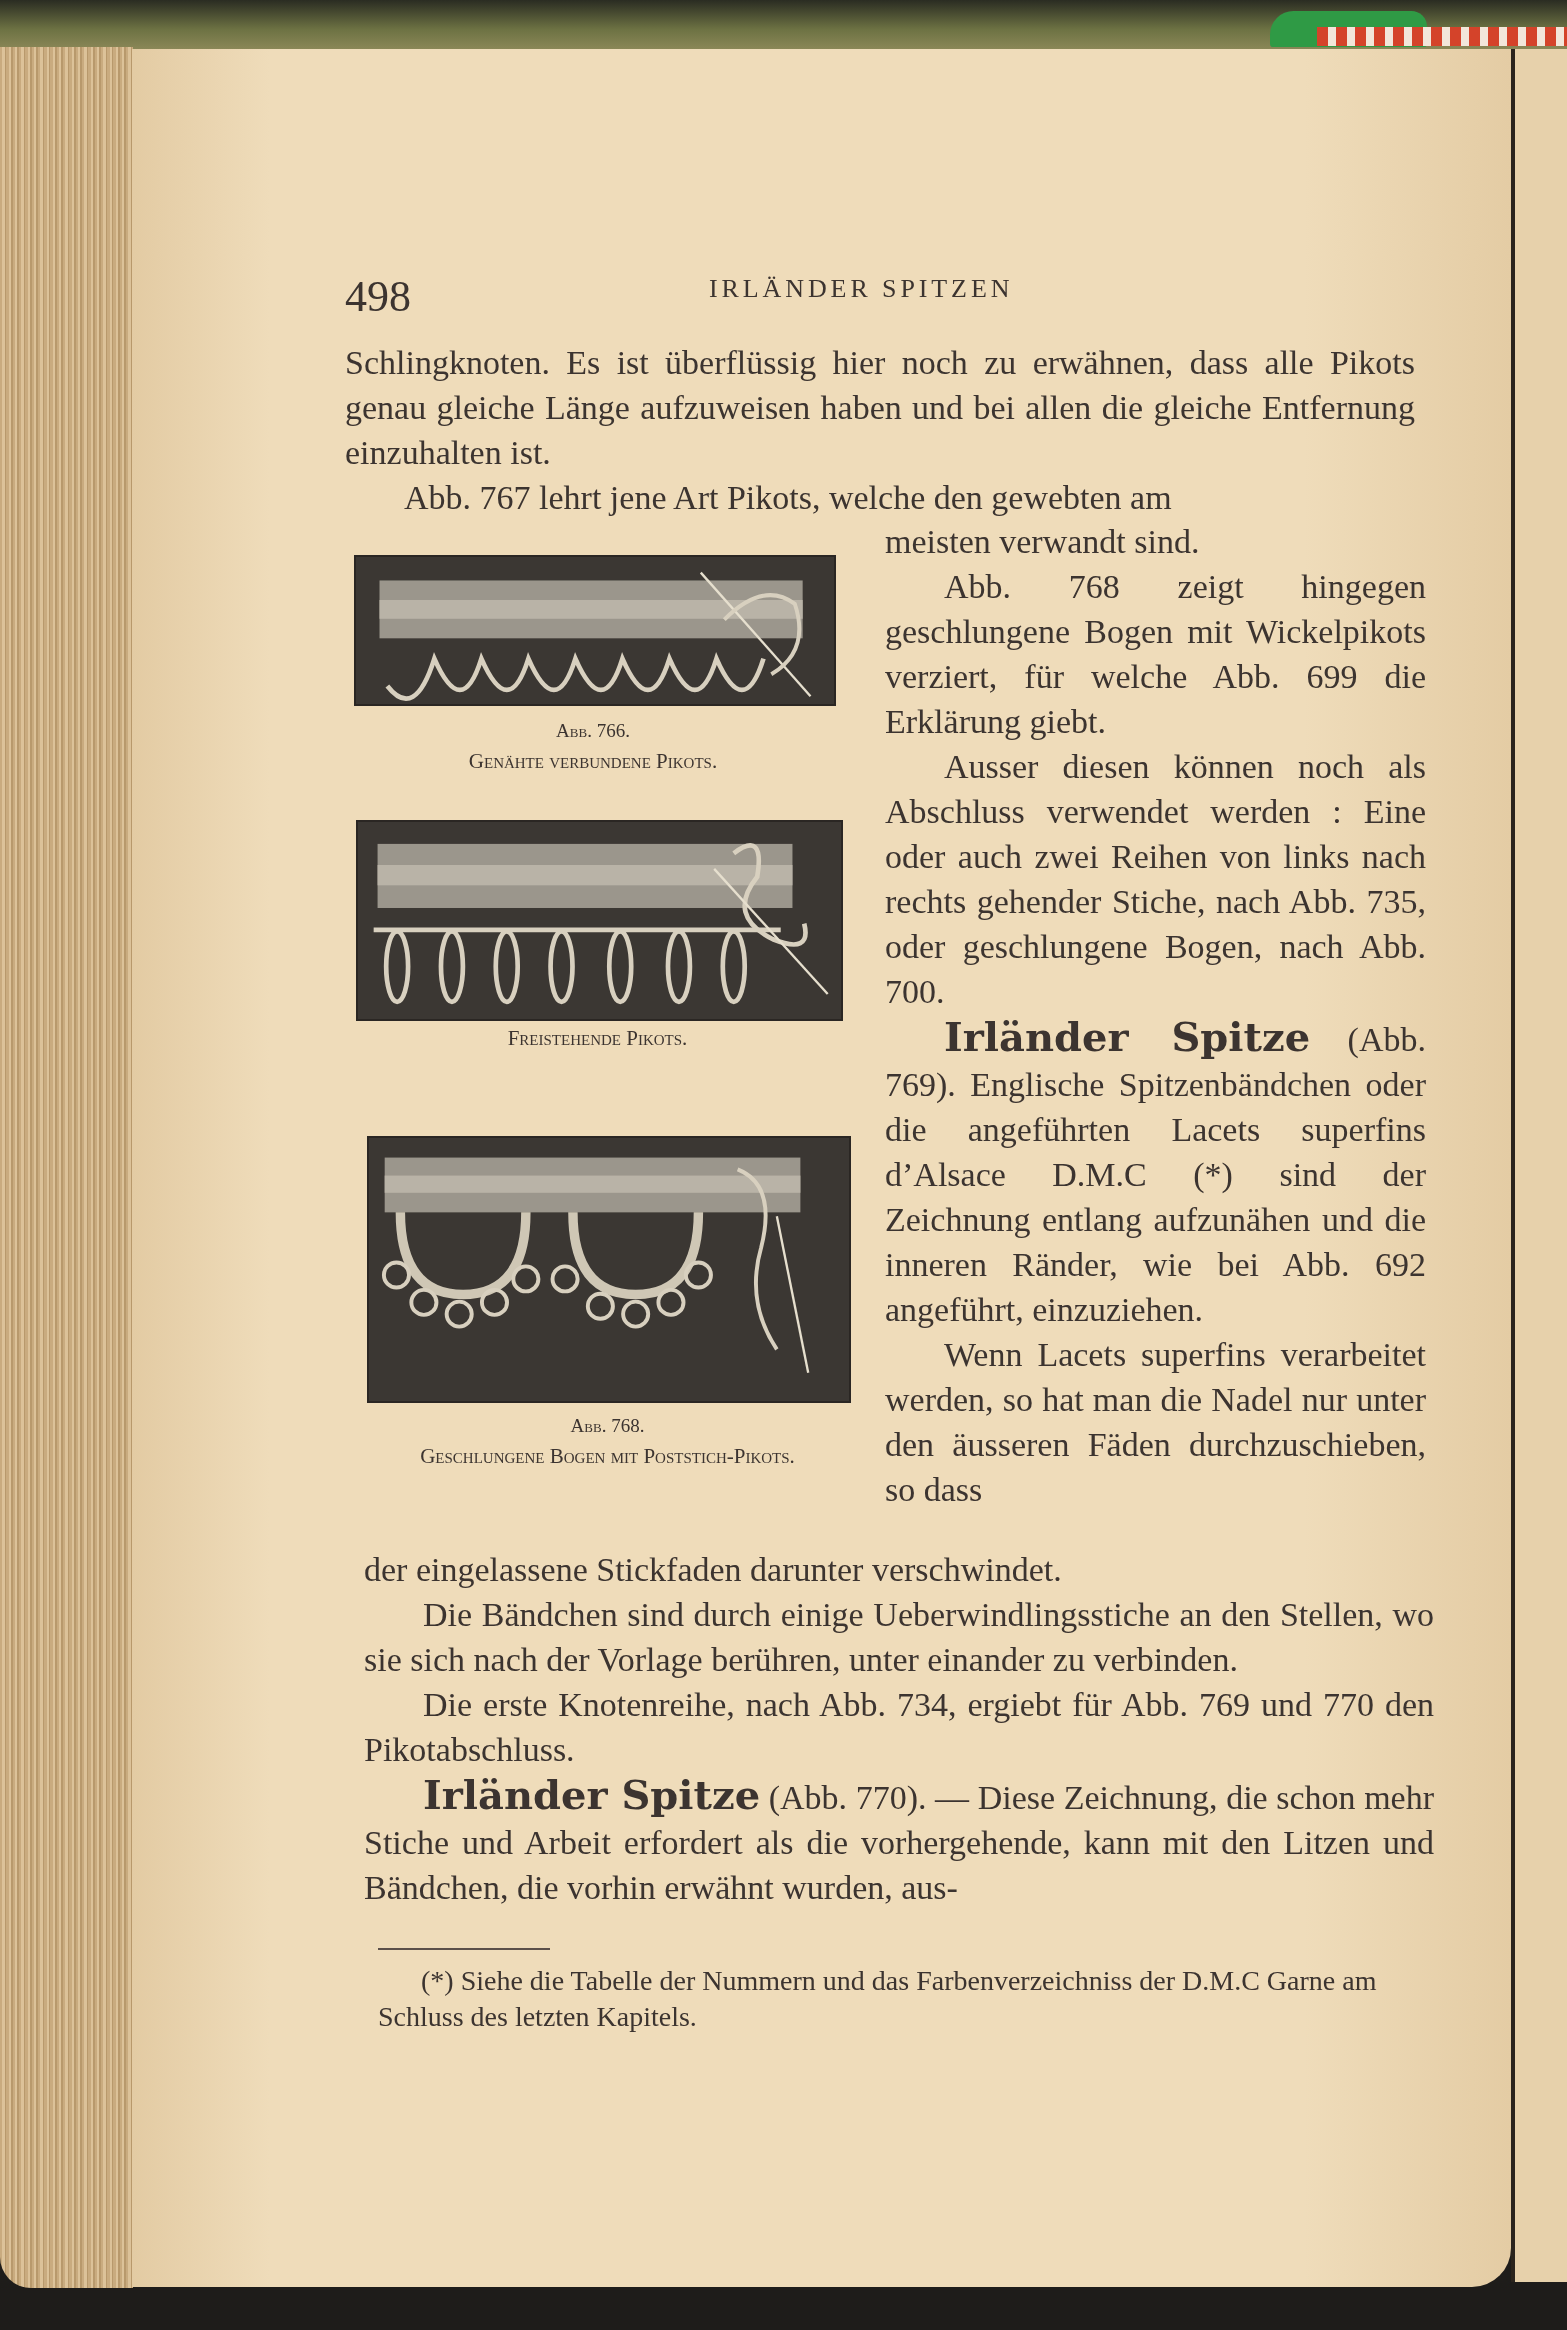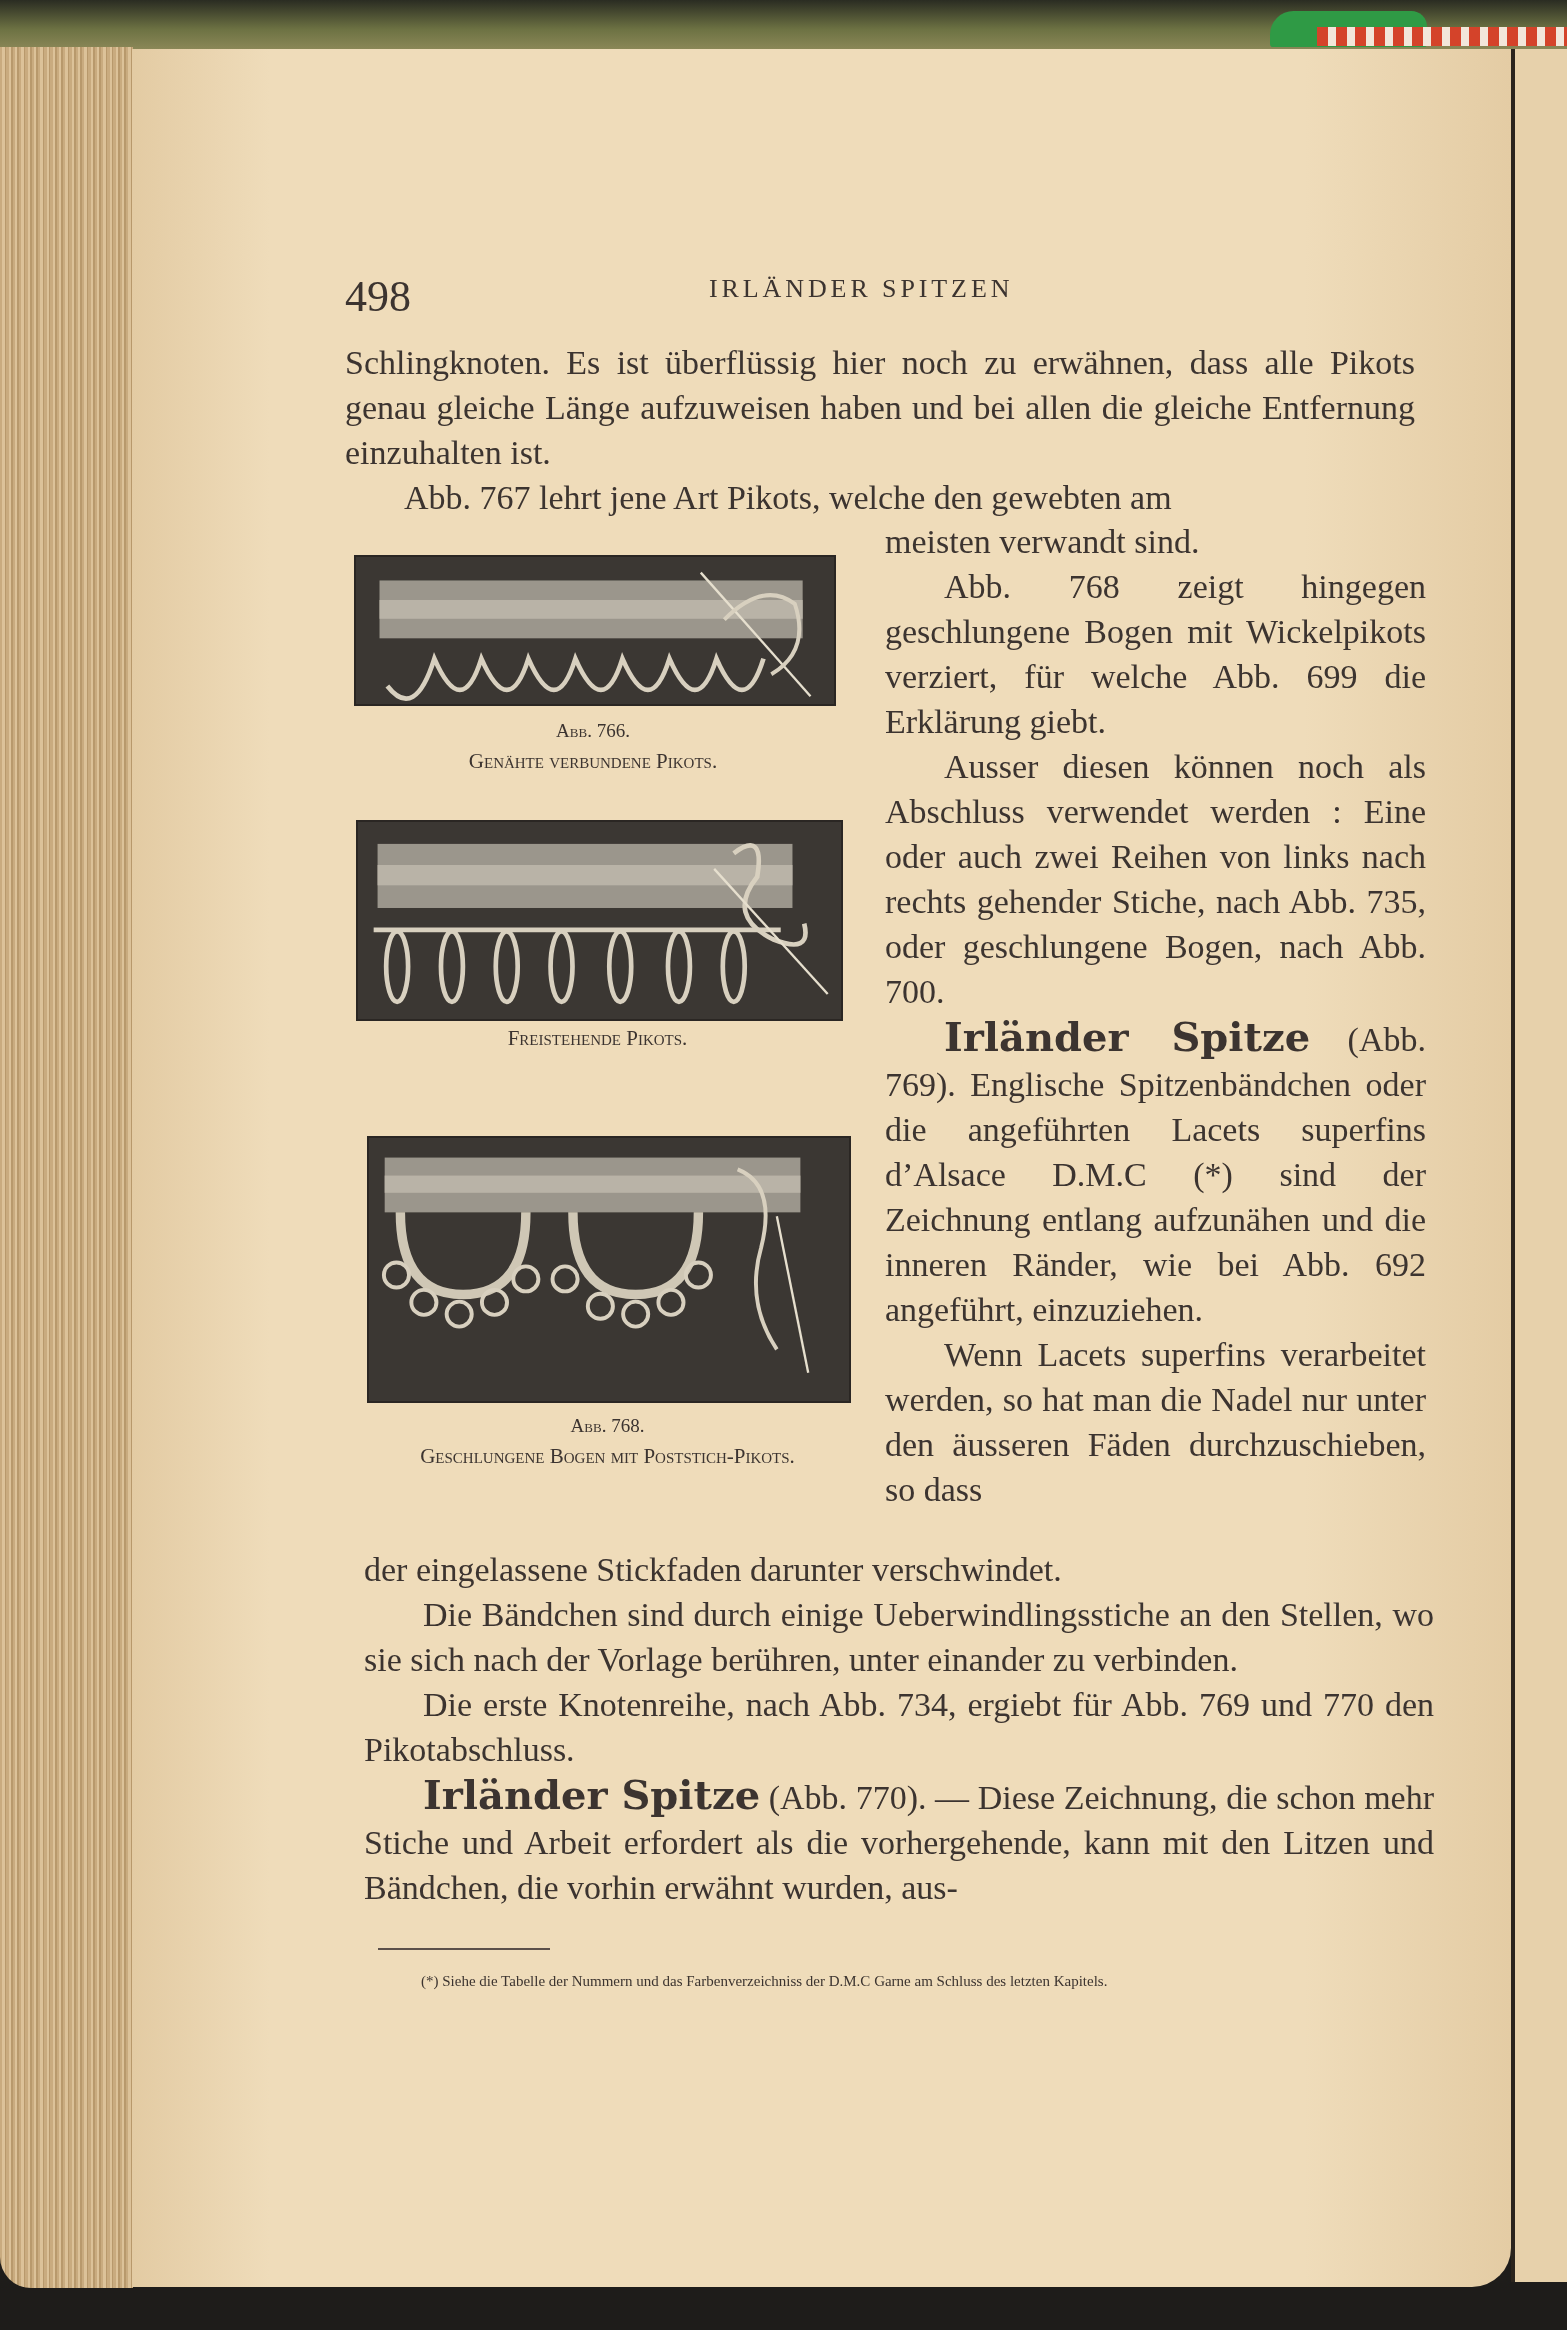--- a/index.html
+++ b/index.html
@@ -39,21 +39,21 @@
   .col { left:885px; width:541px; }
   b.bold { font-weight:bold; font-family:"DejaVu Serif",serif; font-size:40px; }
 
   .figure { position:absolute; }
   .fig-img { position:absolute; background:#3b3733; border:2.4px solid #2a2623; overflow:hidden; }
   .fig-img svg { width:100%; height:100%; display:block; }
   .caption { position:absolute; text-align:center; font-size:21px; line-height:31px; font-variant:small-caps; }
   .caption .num { font-size:19px; }
 
   .footnote-rule { position:absolute; left:378px; top:1948px; width:172px; height:1.6px; background:#5b504a; }
-  .footnote { position:absolute; left:378px; top:1963px; width:1050px; font-size:15px; line-height:36px; }
+  .footnote { position:absolute; left:378px; top:1963px; width:1050px; font-size:28px; line-height:36px; }
   .footnote .first { text-indent:43px; }
 </style>
 </head>
 <body>
 
 <div class="cover-top"></div>
 <div class="bookmark">
   <div class="green"></div>
   <div class="ribbon"></div>
 </div>

